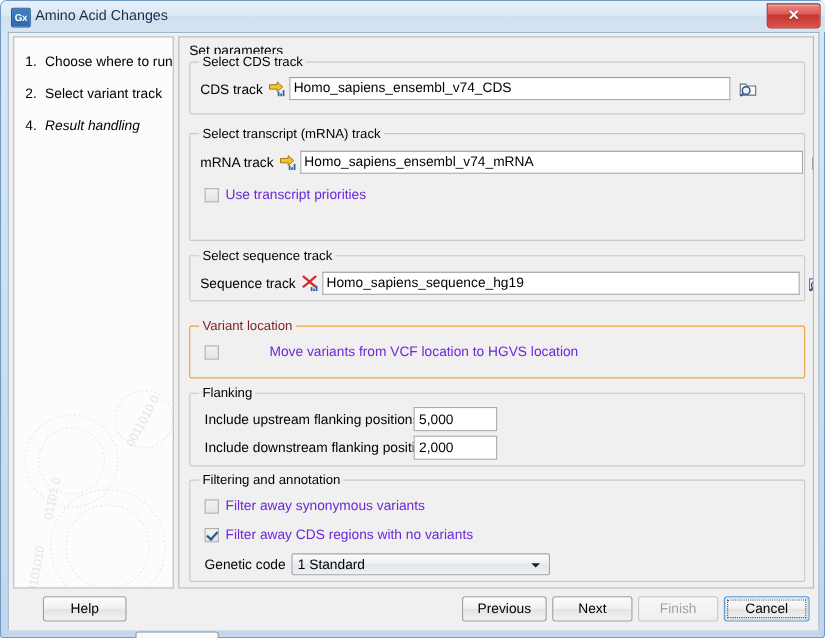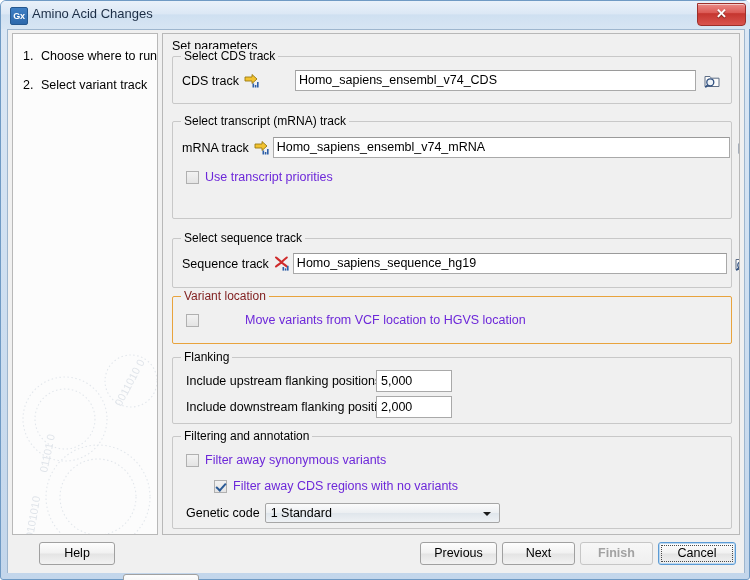--- a/index.html
+++ b/index.html
@@ -295,21 +295,20 @@
     color: #000;
     text-align: center;
     line-height: 21px;
     cursor: pointer;
   }
   .btn.disabled {
     color: #a2a2a2;
     border-color: #c6c6c6;
     background: linear-gradient(to bottom, #f7f7f7, #efefef);
     cursor: default;
-    font-weight: bold;
   }
   .btn.focused {
     border: 1px solid #5b9bd5;
     box-shadow: 0 0 0 1px #bcd7ef inset;
   }
   .btn.focused .focus-ring {
     position: absolute;
     left: 2px; top: 2px; right: 2px; bottom: 2px;
     border: 1px dotted #4a4a4a;
     pointer-events: none;
@@ -345,40 +344,43 @@
           <text transform="translate(30,190) rotate(-80)">0101010</text>
         </g>
       </svg>
       <div class="steps">
         <div class="step">
           <span class="num">1.</span><span class="label">Choose where to run</span>
         </div>
         <div class="step">
           <span class="num">2.</span><span class="label">Select variant track</span>
         </div>
+        <div class="step pending">
+          <span class="num">4.</span><span class="label">Result handling</span>
+        </div>
       </div>
     </div>
 
     <div class="main-panel">
 
       <div class="panel-title">Set parameters</div>
 
       <div class="group" style="left:9px; top:22px; width:560px; height:48px;">
         <div class="group-title">Select CDS track</div>
         <div class="fieldrow" style="left:9px; top:13px;">
           <span class="fieldlabel">CDS track</span>
           <span class="track-icon">
             <svg width="17" height="16" viewBox="0 0 17 16">
               <path d="M1 4 L8 4 L8 1.5 L13 6 L8 10.5 L8 8 L1 8 Z" fill="#f2c230" stroke="#9a7a10" stroke-width="0.9"></path>
               <rect x="8.5" y="10.5" width="1.6" height="4" fill="#2d5fa8"></rect>
               <rect x="10.8" y="12" width="1.6" height="2.5" fill="#2d5fa8"></rect>
               <rect x="13" y="9" width="1.6" height="5.5" fill="#2d5fa8"></rect>
             </svg>
           </span>
-          <span class="textinput" style="width:401px;margin-left:32px;">Homo_sapiens_ensembl_v74_CDS</span>
+          <span class="textinput" style="width:401px;">Homo_sapiens_ensembl_v74_CDS</span>
           <span class="browse-btn">
             <svg width="20" height="20" viewBox="0 0 20 20">
               <path d="M3 5.5 L8 5.5 L9.4 7.2 L17 7.2 L17 15.5 L3 15.5 Z" fill="#fbfbfb" stroke="#5f6f86" stroke-width="1"></path>
               <circle cx="8.3" cy="11.3" r="3.5" fill="#eef3f8" stroke="#2f4f7f" stroke-width="1.3"></circle>
               <line x1="5.6" y1="14.1" x2="3.3" y2="16.4" stroke="#2f4f7f" stroke-width="1.6"></line>
             </svg>
           </span>
         </div>
       </div>
 
@@ -402,21 +404,21 @@
               <line x1="5.6" y1="14.1" x2="3.3" y2="16.4" stroke="#2f4f7f" stroke-width="1.6"></line>
             </svg>
           </span>
         </div>
         <div class="cb-row" style="left:13px; top:48px;">
           <span class="checkbox"></span>
           <span class="cb-label">Use transcript priorities</span>
         </div>
       </div>
 
-      <div class="group" style="left:9px; top:204px; width:560px; height:50px;">
+      <div class="group" style="left:9px; top:198px; width:560px; height:42px;">
         <div class="group-title">Select sequence track</div>
         <div class="fieldrow" style="left:9px; top:14px;">
           <span class="fieldlabel">Sequence track</span>
           <span class="track-icon">
             <svg width="17" height="16" viewBox="0 0 17 16">
               <path d="M2 1.5 C4.5 3.5 6.5 5 7.5 6.3 C8.6 5 10.5 3.3 12.8 1.5" stroke="#cf2b2b" stroke-width="2.1" fill="none" stroke-linecap="round"></path>
               <path d="M2 10.5 C4.5 8.5 6.4 7.3 7.5 6.3 C8.6 7.3 10.4 8.6 12.8 10.5" stroke="#cf2b2b" stroke-width="2.1" fill="none" stroke-linecap="round"></path>
               <rect x="8.5" y="11" width="1.6" height="3.6" fill="#2d5fa8"></rect>
               <rect x="10.8" y="12.4" width="1.6" height="2.2" fill="#2d5fa8"></rect>
               <rect x="13" y="9.8" width="1.6" height="4.8" fill="#2d5fa8"></rect>
@@ -452,21 +454,21 @@
           <span class="numinput">2,000</span>
         </div>
       </div>
 
       <div class="group" style="left:9px; top:402px; width:560px; height:93px;">
         <div class="group-title">Filtering and annotation</div>
         <div class="cb-row" style="left:13px; top:16px;">
           <span class="checkbox"></span>
           <span class="cb-label">Filter away synonymous variants</span>
         </div>
-        <div class="cb-row" style="left:13px; top:42px;margin-left:28px;">
+        <div class="cb-row" style="left:13px; top:42px;">
           <span class="checkbox checked"></span>
           <span class="cb-label">Filter away CDS regions with no variants</span>
         </div>
         <div class="fieldrow" style="left:13px; top:66px;">
           <span class="fieldlabel">Genetic code</span>
           <span class="select">
             <span>1 Standard</span>
             <span class="arrow"></span>
           </span>
         </div>

